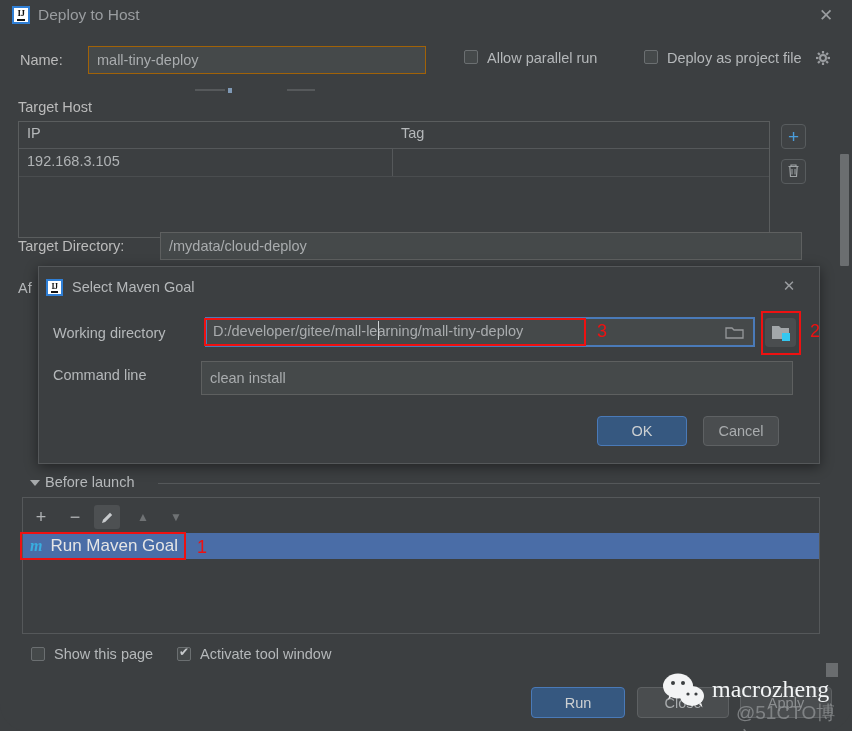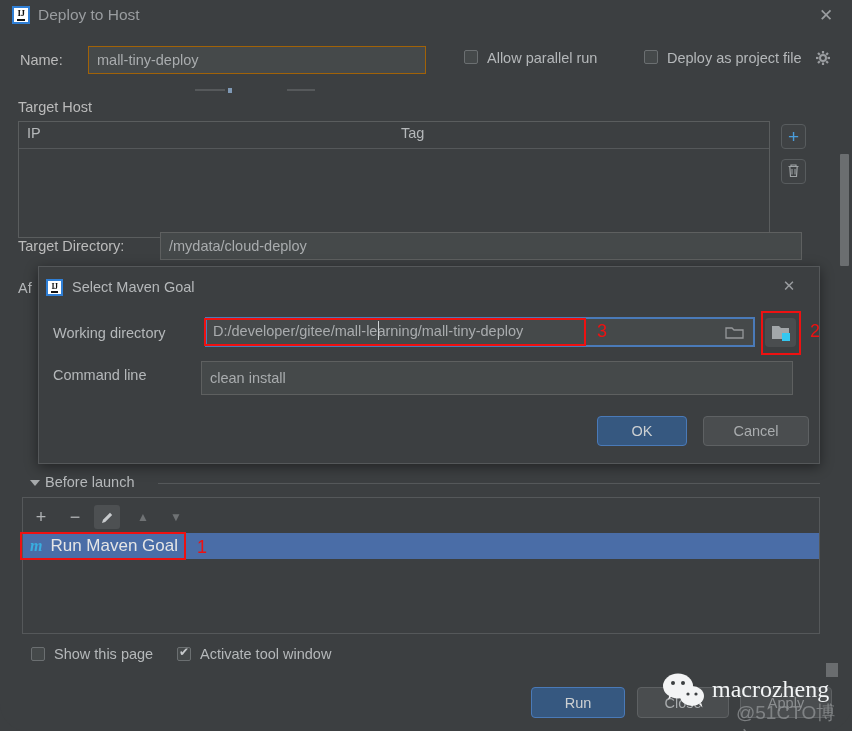--- a/index.html
+++ b/index.html
@@ -170,21 +170,21 @@
     padding: 16px 8px; font-size: 14.5px; font-family: "Liberation Sans", sans-serif;
   }
   .btn {
     border-radius: 4px; font-size: 14.5px;
     font-family: "Liberation Sans", sans-serif; cursor: pointer;
     display: flex; align-items: center; justify-content: center;
   }
   .btn-primary { background: #365880; border: 1px solid #4a7ab8; color: #cdd0d2; }
   .btn-normal  { background: #4a4d4f; border: 1px solid #5e6163; color: #a9acae; }
   .ok-btn     { position: absolute; left: 597px; top: 416px; width: 90px; height: 30px; }
-  .cancel-btn { position: absolute; left: 703px; top: 416px; width: 106px; height: 30px; }
+  .cancel-btn { position: absolute; left: 703px; top: 416px; width: 76px; height: 30px; }
 
   
   .bl-tri {
     position: absolute; left: 30px; top: 480px;
     width: 0; height: 0; border-left: 5px solid transparent;
     border-right: 5px solid transparent; border-top: 6px solid #a6a9ab;
   }
   .bl-label { position: absolute; left: 45px; top: 474px; color: #b5b8ba; }
   .bl-line {
     position: absolute; left: 158px; top: 483px; width: 662px; height: 1px;
@@ -283,20 +283,24 @@
   <div class="clipdot" style="left:228px; top:88px;"></div>
   <div class="clip" style="left:287px; top:89px; width:28px;"></div>
 
   <div class="sec-label" style="left:18px; top:99px;">Target Host</div>
 
   <div class="host-table">
     <div class="th-row">
       <div class="th ip">IP</div>
       <div class="th">Tag</div>
     </div>
+    <div class="td-row">
+      <div class="td ip">192.168.3.105</div>
+      <div class="td"></div>
+    </div>
   </div>
 
   <div class="sq-btn" style="left:781px; top:124px;">
     <span class="plus-ico">+</span>
   </div>
   <div class="sq-btn" style="left:781px; top:159px;">
     <span class="trash-ico">
       <svg width="13" height="15" viewBox="0 0 13 15">
         <path d="M1.5 3.5h10M4 3.5V2h5v1.5M2.8 3.5l.7 10h6l.7-10" fill="none" stroke="#9fa3a5" stroke-width="1.2"></path>
         <line x1="5" y1="6" x2="5" y2="11.5" stroke="#9fa3a5" stroke-width="1"></line>

